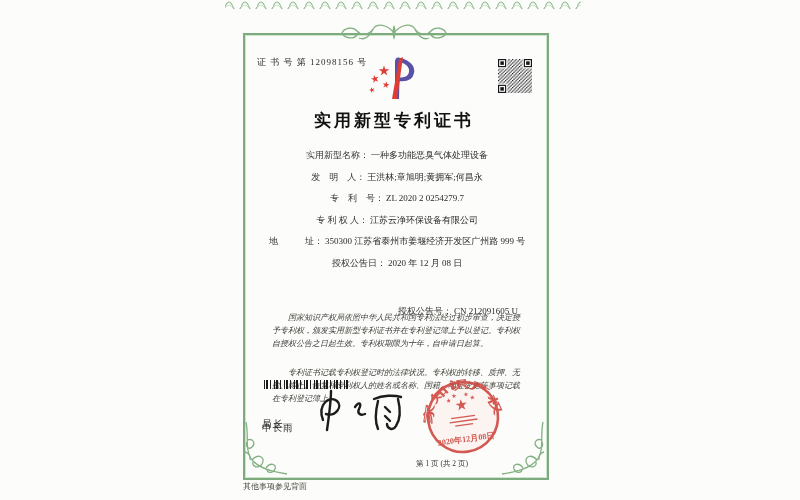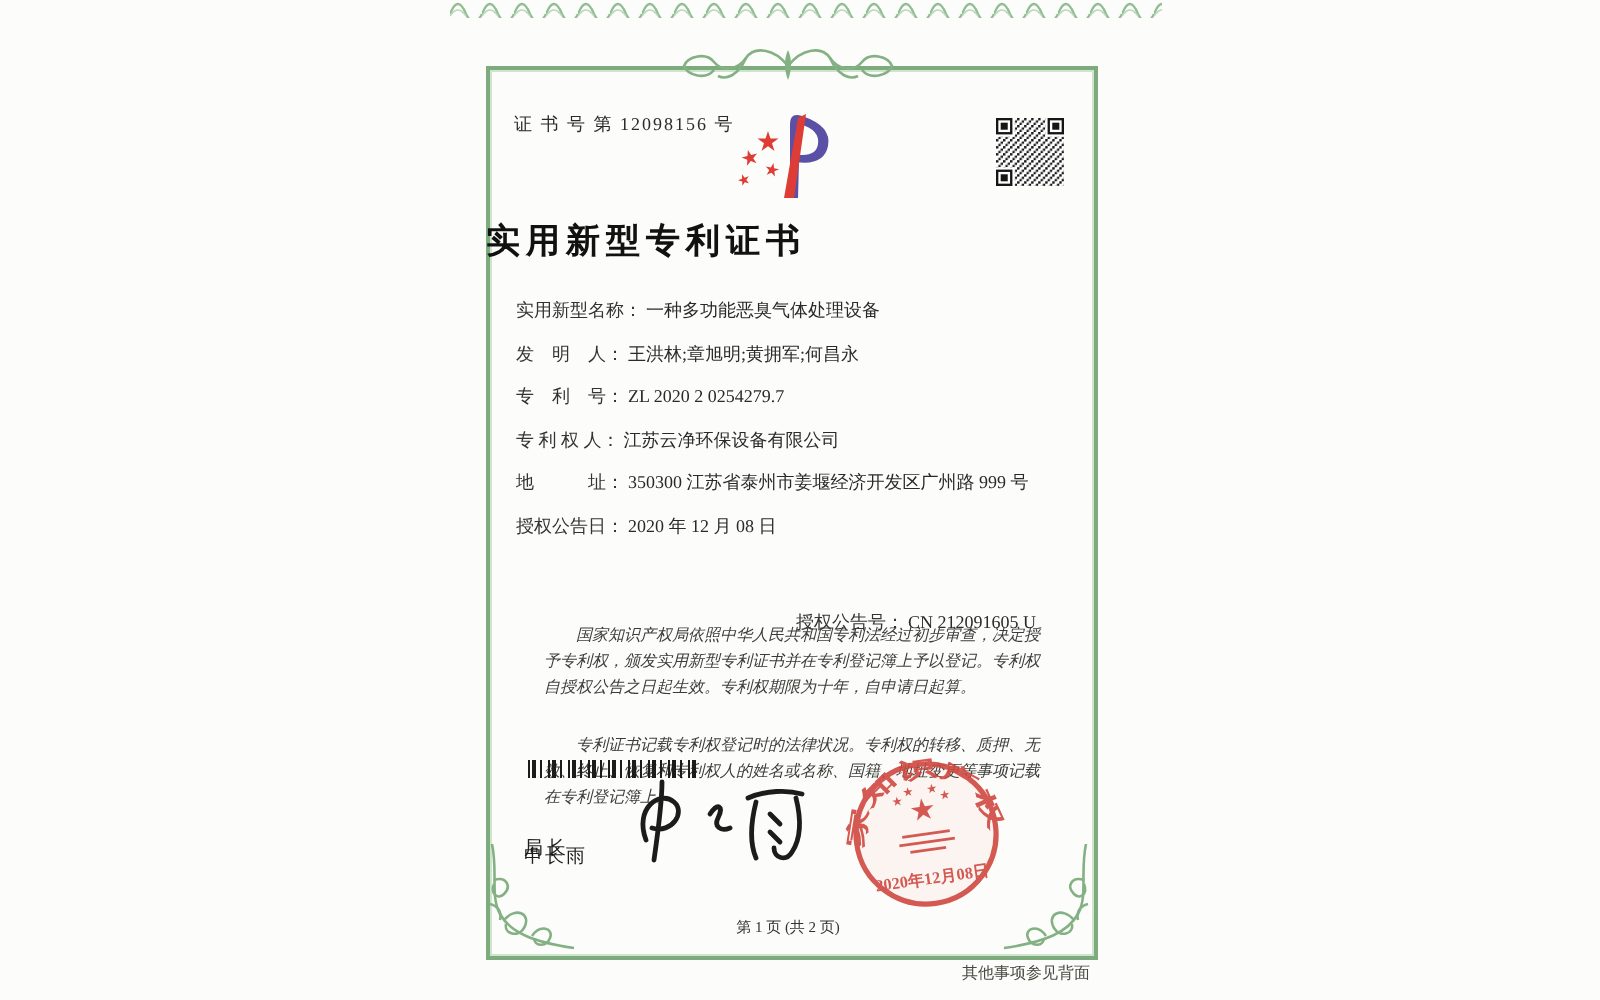--- a/index.html
+++ b/index.html
@@ -3,37 +3,37 @@
 <meta charset="utf-8">
 <style>
   html,body{margin:0;padding:0;background:#fbfbf9;}
   .screen{position:relative;width:800px;height:500px;background:#fcfcfa;overflow:hidden;
           font-family:"Liberation Serif","DejaVu Serif",serif;color:#222;}
   .abs{position:absolute;}
   
   .frame{left:243px;top:33px;width:302px;height:443px;
          border:2px solid #7dab7d;box-shadow:inset 0 0 0 1px #cde4cd;}
   .certno{left:257px;top:56px;font-size:9px;letter-spacing:1px;color:#2b2b2b;}
-  .title{left:243px;top:109px;width:302px;text-align:left;font-size:17px;font-weight:bold;
+  .title{left:243px;top:109px;width:302px;text-align:center;font-size:17px;font-weight:bold;
          letter-spacing:3px;color:#111;}
-  .fields{left:258px;top:149px;width:278px;font-size:9px;color:#2a2a2a;}
+  .fields{left:258px;top:149px;width:278px;font-size:9px;color:#2a2a2a;text-align:center;}
   .frow{position:relative;height:21.5px;line-height:12px;white-space:nowrap;}
   .frow .lbl{color:#333;}
   .frow .val{margin-left:2px;}
   .frow .second{position:absolute;left:140px;top:0;margin-top:48px;}
   .paras{left:256px;top:295px;width:280px;font-size:8px;line-height:13px;
          font-style:italic;color:#3d3d38;text-align:justify;}
   .paras p{margin:16px;text-indent:2em;}
   .barcode{left:264px;top:380px;width:84px;height:9px;
            background:repeating-linear-gradient(90deg,#1c1c1c 0 1px,transparent 1px 2px,
            #1c1c1c 2px 4px,transparent 4px 6px,#1c1c1c 6px 7px,transparent 7px 10px);}
   .signer-title{left:262px;top:404px;font-size:9.5px;color:#1e1e1e;letter-spacing:2px;margin-top:14px;}
   .signer-name{left:262px;top:422px;font-size:9.5px;color:#1e1e1e;letter-spacing:1px;}
-  .pageinfo{left:243px;top:459px;width:302px;text-align:center;font-size:7.5px;color:#333;}
-  .backnote{left:243px;top:481px;width:302px;text-align:right;font-size:8px;color:#4a4a42;}
+  .pageinfo{left:243px;top:459px;width:302px;text-align:center;font-size:7.5px;color:#333;padding-left:48px;}
+  .backnote{left:243px;top:481px;width:302px;text-align:left;font-size:8px;color:#4a4a42;}
   .green-stroke{stroke:#84b184;fill:none;}
   svg{display:block;}
 </style>
 </head>
 <body>
 
 <div class="screen">
 
   <svg class="abs" style="left:225px;top:0px;" width="356" height="9" viewBox="0 0 356 9">
     <defs>

